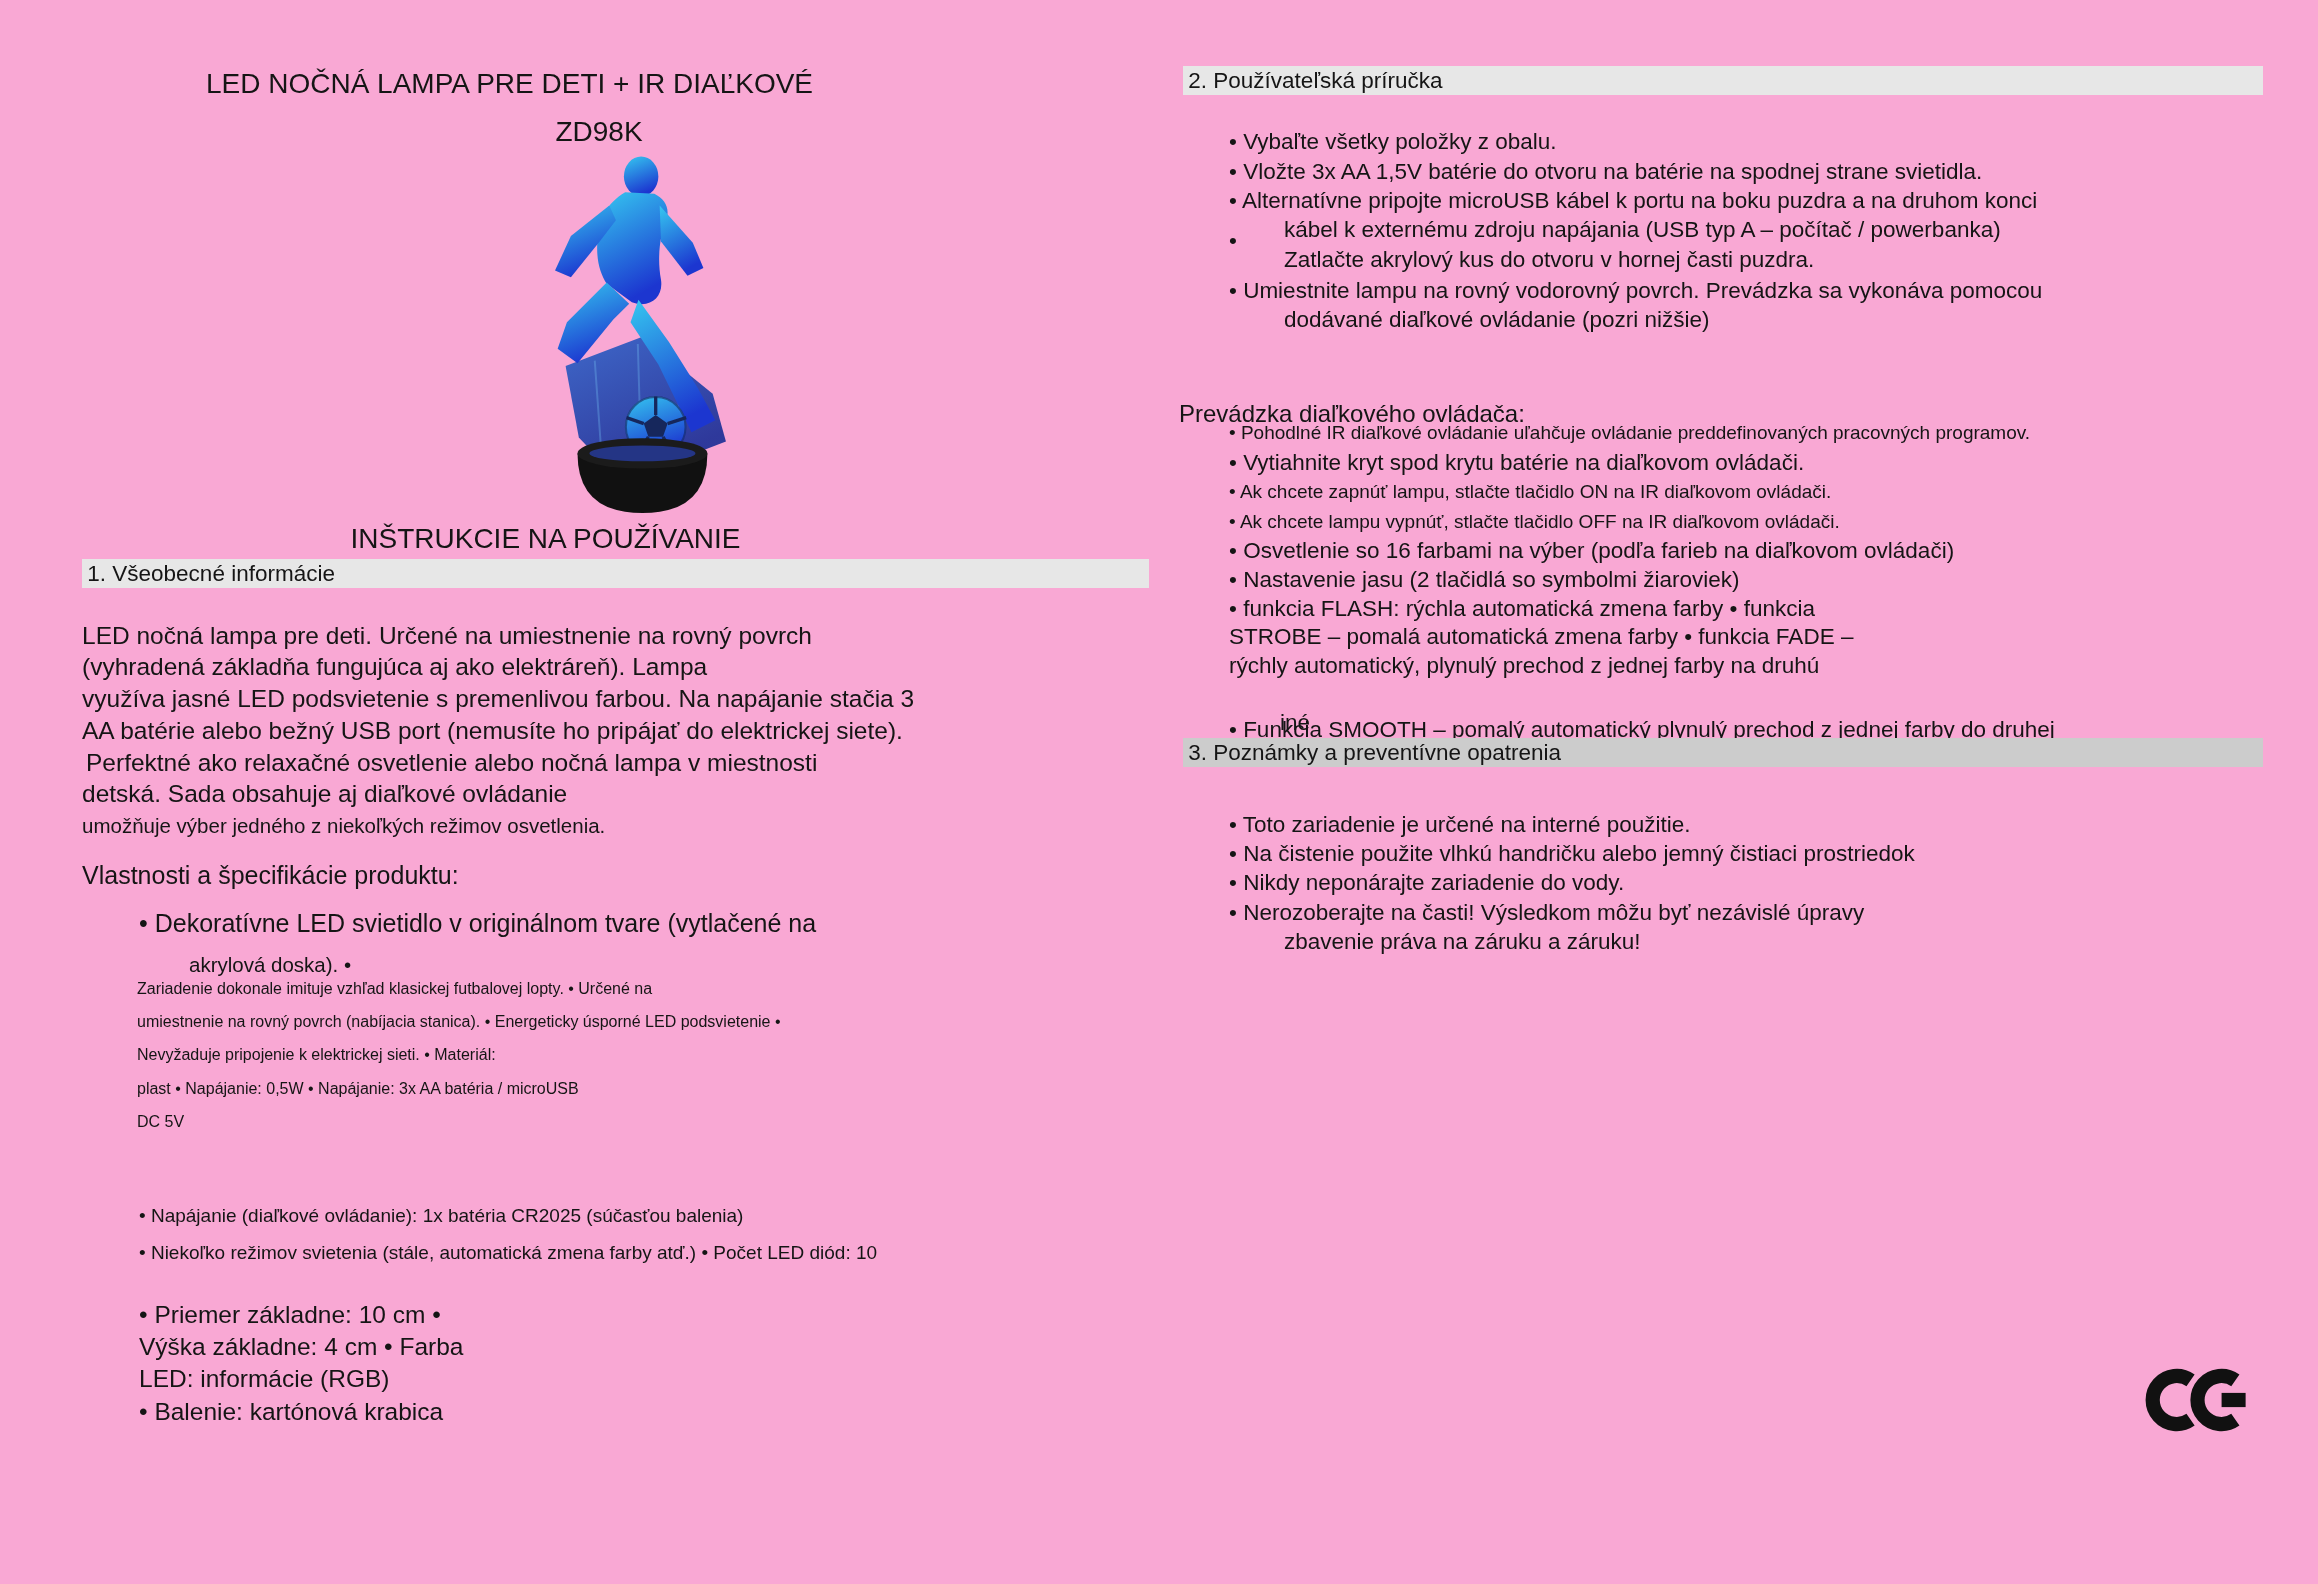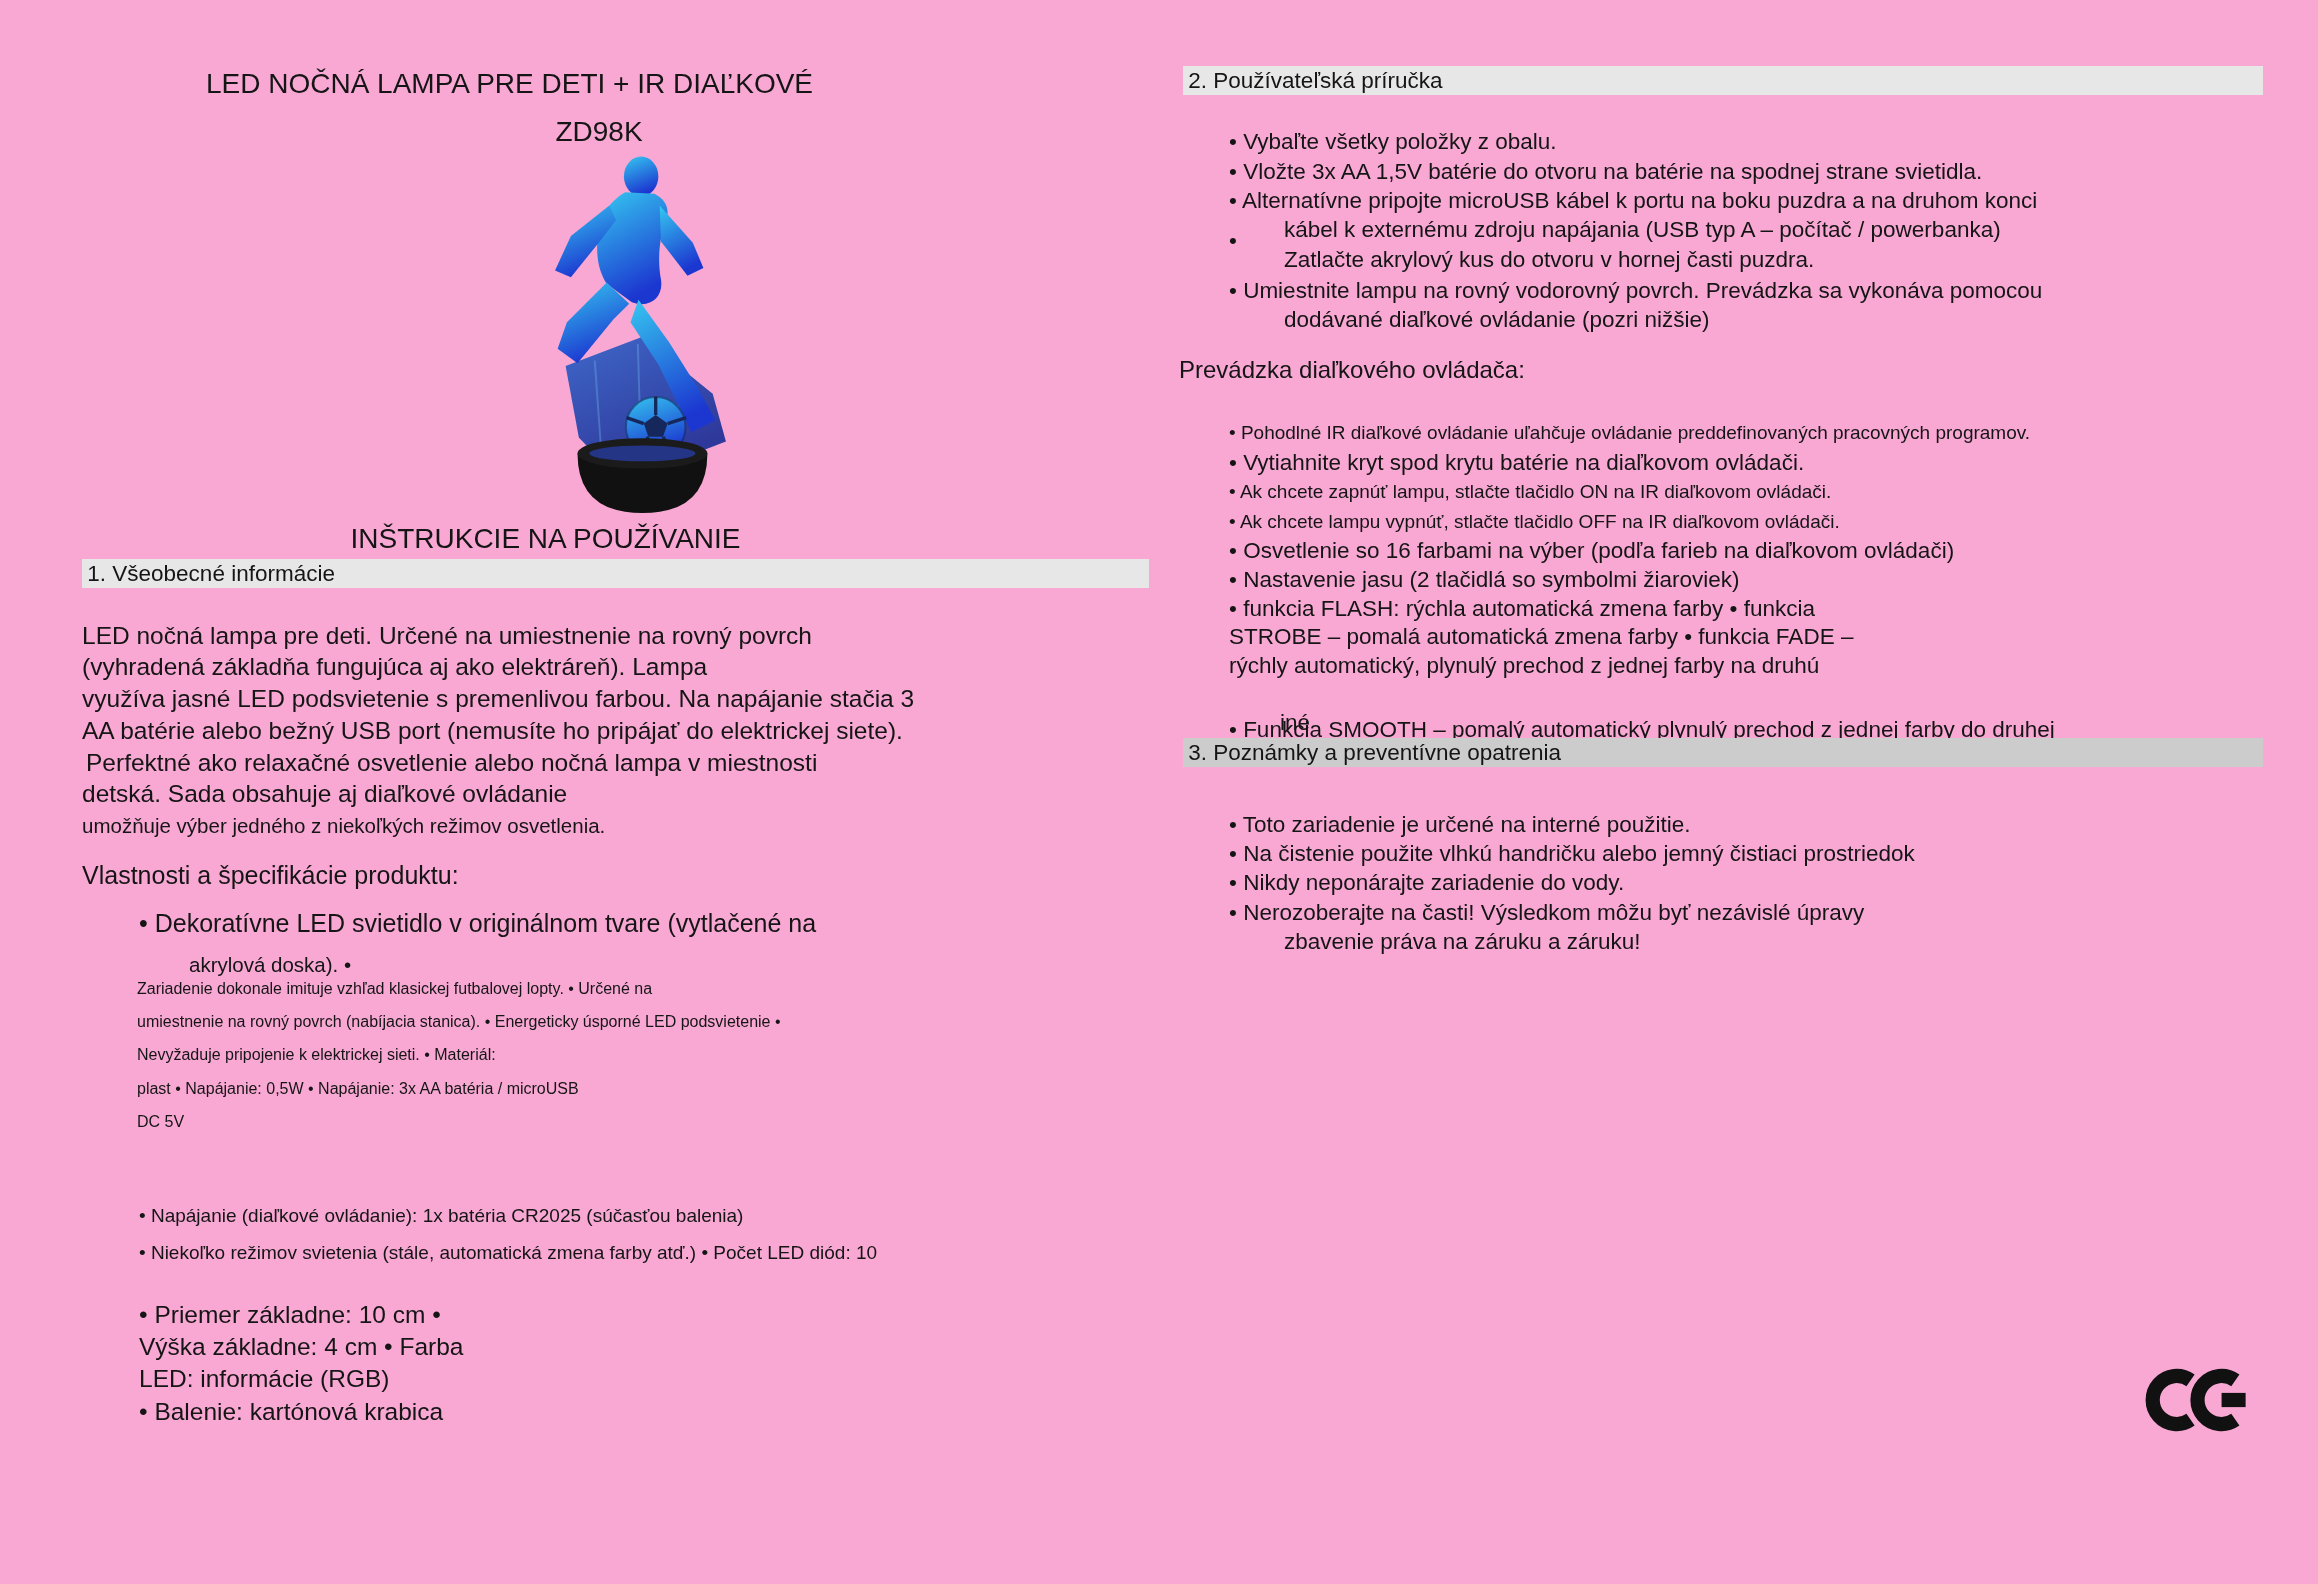--- a/index.html
+++ b/index.html
@@ -5,21 +5,21 @@
   html,body{margin:0;padding:0;background:#ffffff;}
   #page{
     position:relative;width:2319px;height:1585px;background:#f9a8d4;overflow:hidden;
     font-family:"Liberation Sans","DejaVu Sans",sans-serif;color:#151515;
   }
   .t{position:absolute;white-space:nowrap;line-height:1.25;}
   .center{text-align:center;}
   .f42{font-size:28px;}
   .f38{font-size:25px;}
   .f37{font-size:24.5px;}
-  .f36{font-size:24px;}
+  .f36{font-size:24px;margin-top:44px;}
   .f34{font-size:22.5px;}
   .f31{font-size:20.5px;}
   .f30{font-size:16px;}
   .f29{font-size:19px;}
   .bar{
     position:absolute;height:29px;background:#e7e7e7;box-sizing:border-box;
     font-size:22.5px;line-height:30px;padding-left:5.3px;white-space:nowrap;
   }
   .bar.dark{background:#cccccc;}
   svg{display:block;}

